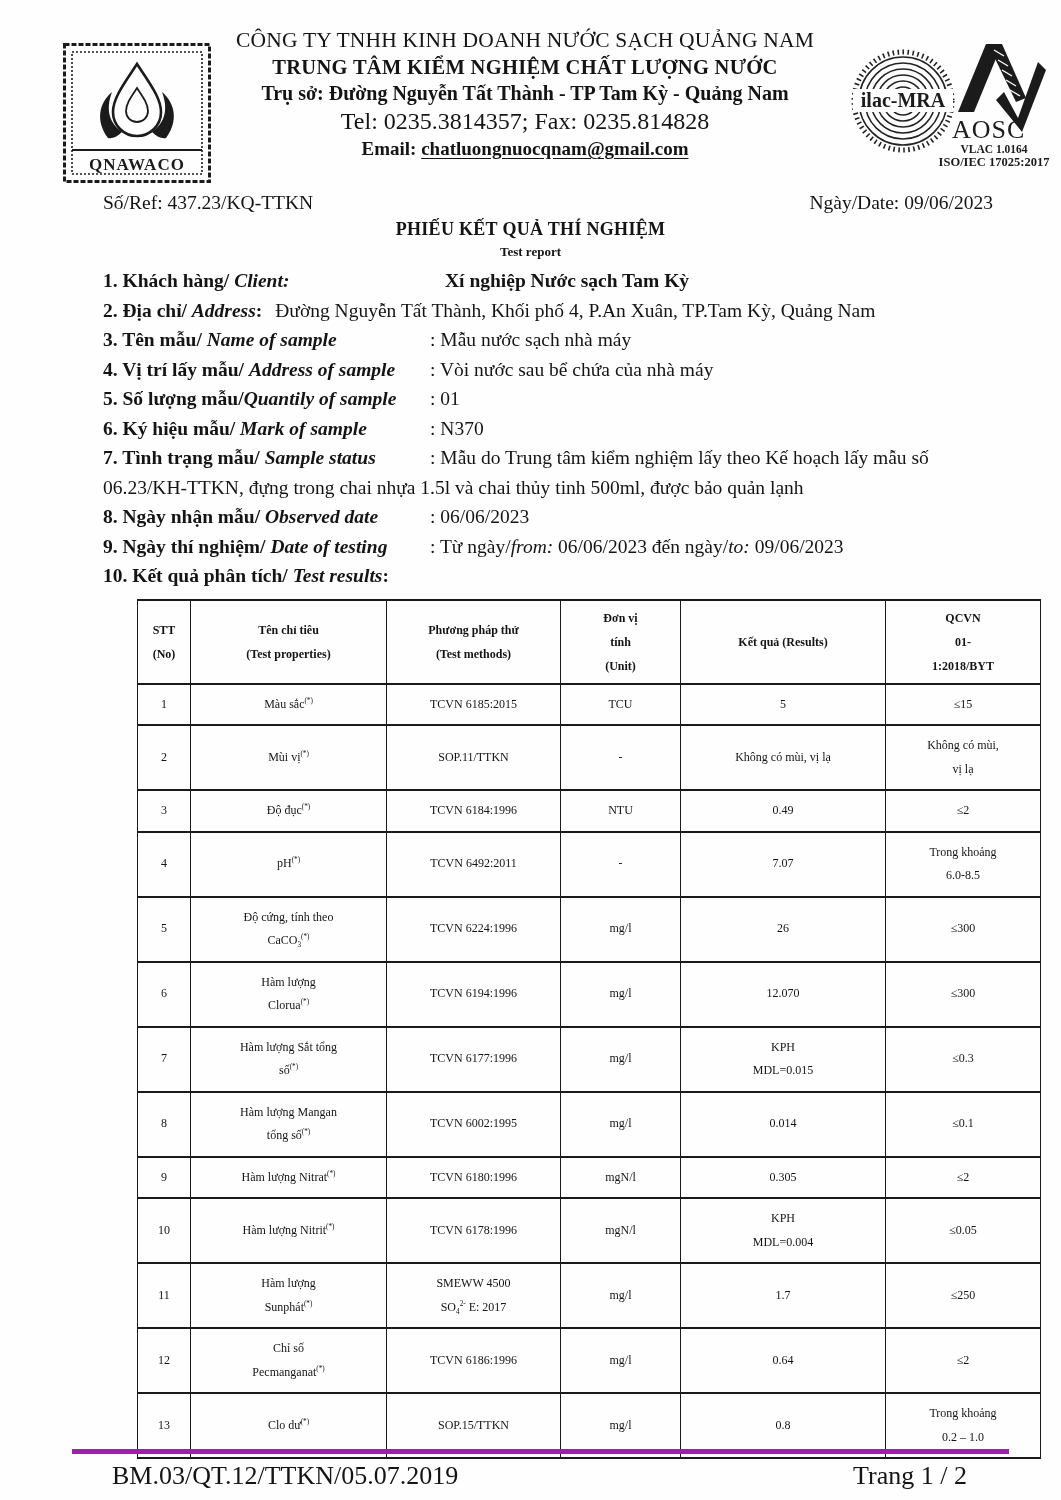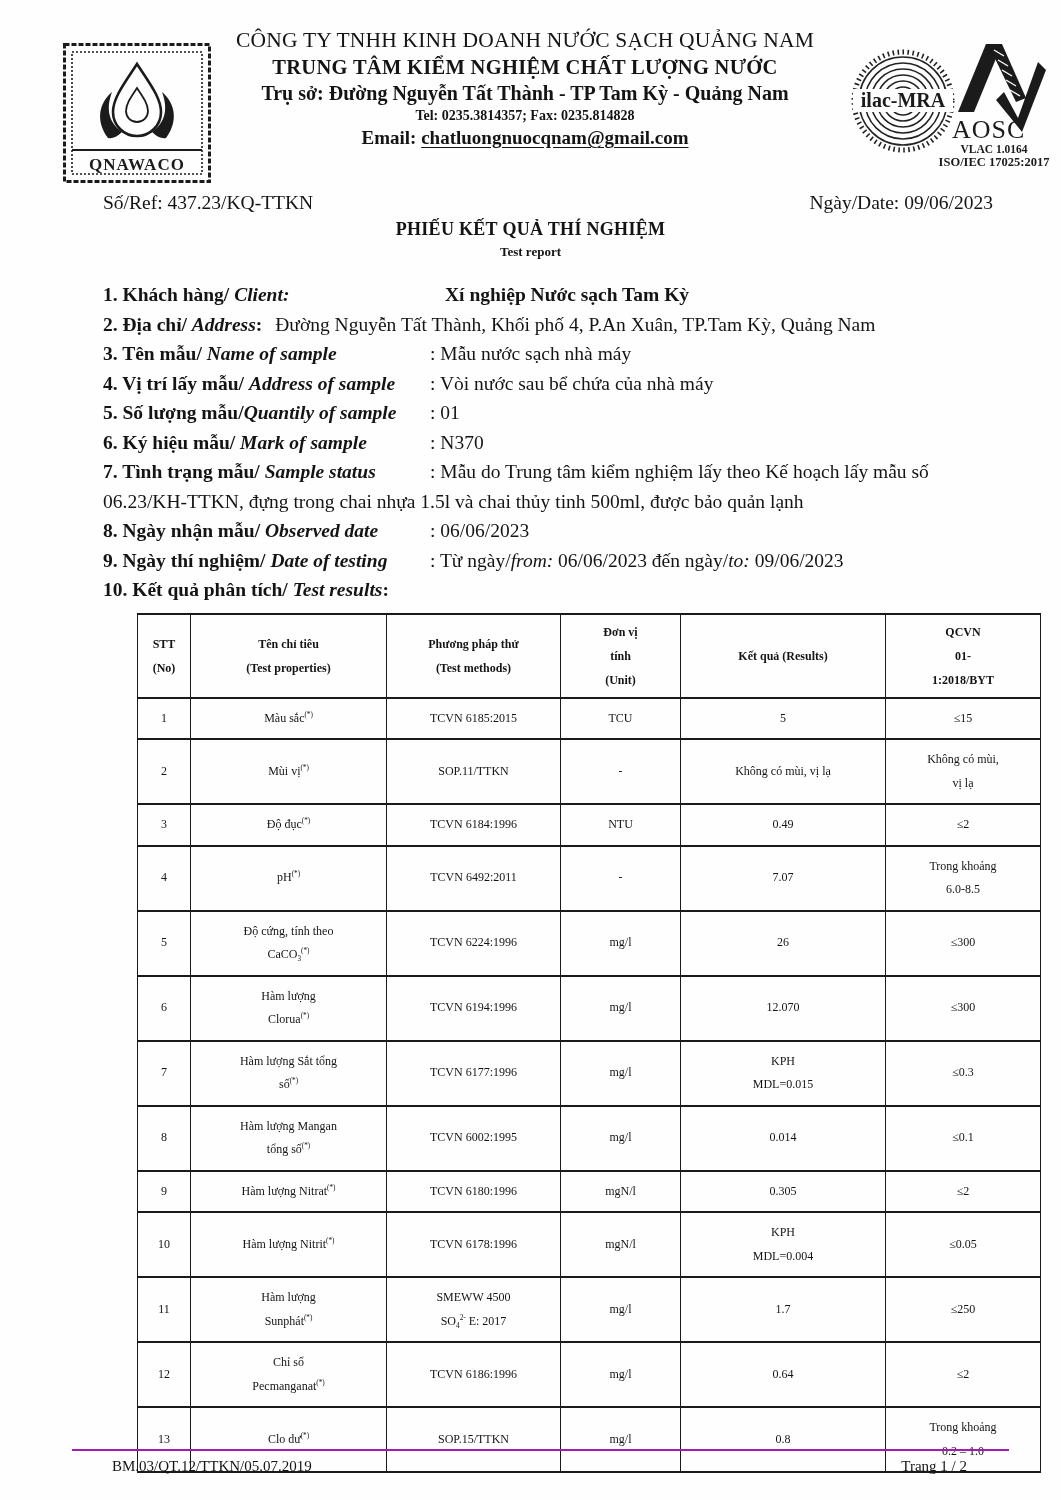--- a/index.html
+++ b/index.html
@@ -13,31 +13,31 @@
     font-family:"Liberation Serif","DejaVu Serif",serif;
     overflow:hidden;
   }
   
   .hdr { position:relative; height:192px; }
   .logo-qnawaco { position:absolute; left:62px; top:42px; width:150px; height:142px; }
   .hdr-text { position:absolute; left:200px; top:28px; width:650px; text-align:center; }
   .hdr-line1 { font-size:21.5px; letter-spacing:.2px; white-space:nowrap; }
   .hdr-line2 { font-size:20.5px; font-weight:bold; letter-spacing:.3px; margin-top:3px; }
   .hdr-line3 { font-size:20px;  font-weight:bold; margin-top:3px; }
-  .hdr-line4 { font-size:14px;  font-weight:bold; margin-top:3px; }
+  .hdr-line4 { font-size:24px;  font-weight:normal; margin-top:3px; }
   .hdr-line5 { font-size:19px; font-weight:bold; margin-top:3px; }
   .email-link { text-decoration:underline; text-underline-offset:3px; }
   .seal-ilac { position:absolute; left:851px; top:46px; width:104px; height:110px; }
   .logo-aosc { position:absolute; left:928px; top:36px; width:122px; height:132px; }
   
   .ref-row { display:flex; justify-content:space-between; margin:0 68px 0 103px; font-size:19.5px; }
   .doc-title { text-align:center; font-size:18px; font-weight:bold; margin-top:5px; letter-spacing:.3px; }
   .doc-subtitle { text-align:center; font-size:13px; font-weight:bold; margin-top:4px; }
   
-  .info { margin:20px 55px 0 103px; font-size:19.5px; line-height:29.5px; }
+  .info { margin:6px 55px 0 103px; font-size:19.5px; line-height:29.5px; }
   .il { white-space:nowrap; }
   .il-label { font-weight:bold; }
   .il-label .en { font-style:italic; }
   .w-fixed { display:inline-block; width:327px; }
   .pad-client { padding-left:15px; font-weight:bold; }
   .pad-addr { padding-left:13px; }
   .it { font-style:italic; }
   
   .results-table {
     margin:8px 0 0 137px;
@@ -60,24 +60,24 @@
   .col-name  { width:196px; }
   .col-method{ width:174px; }
   .col-unit  { width:120px; }
   .col-result{ width:205px; }
   .col-limit { width:155px; }
   .results-table sup { font-size:.60em; vertical-align:super; line-height:0; }
   .results-table sub { font-size:.60em; vertical-align:sub; line-height:0; }
   
   .page-footer {
     position:absolute; left:72px; right:52px; top:1449px;
-    border-top:2px solid #a21caf;
+    border-top:5px solid #a21caf;
     padding-top:7px;
     display:flex; justify-content:space-between;
-    font-size:15px;
+    font-size:26px;
   }
   .page-footer .f-left { margin-left:40px; }
   .page-footer .f-right { margin-right:42px; }
   svg text { font-family:"Liberation Serif","DejaVu Serif",serif; }
 </style>
 </head>
 <body>
 
 <div class="page">
 

